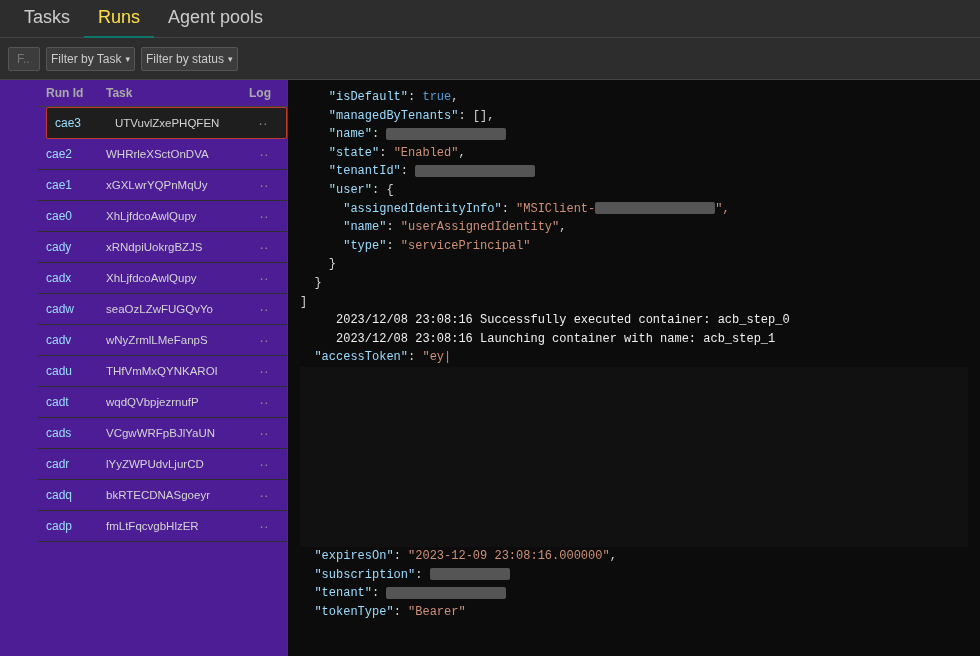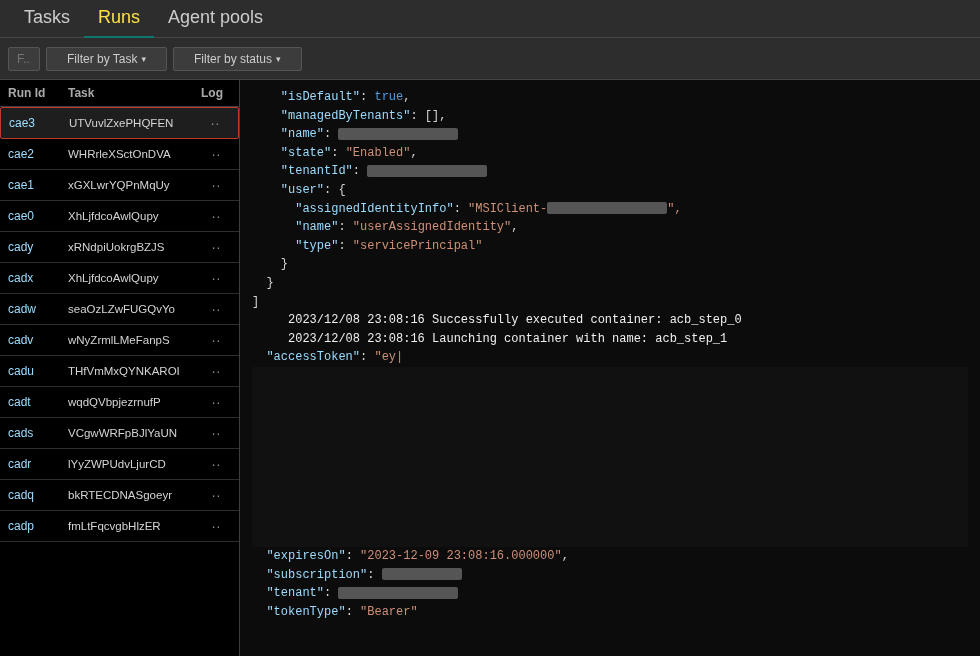--- a/index.html
+++ b/index.html
@@ -49,21 +49,21 @@
       flex-shrink: 0;
       height: 42px;
     }
     .filter-btn {
       display: flex;
       align-items: center;
       gap: 4px;
       background: #3c3c3c;
       border: 1px solid #555;
       color: #ccc;
-      padding: 4px 20px;
+      padding: 4px 4px;
       cursor: pointer;
       font-size: 12px;
       border-radius: 2px;
     }
     .filter-btn .chevron { font-size: 9px; }
     .filter-search {
       background: #3c3c3c;
       border: 1px solid #555;
       color: #ccc;
       padding: 4px 8px;
@@ -74,27 +74,28 @@
 
     
     .main-layout {
       display: flex;
       flex: 1;
       overflow: hidden;
     }
 
     
     .left-panel {
-      width: 240px;
+      width: 288px;
       flex-shrink: 0;
-      background: #000000;
+      background: #4c1d95;
       border-right: 1px solid #3e3e3e;
       display: flex;
       flex-direction: column;
       overflow: hidden;
+      padding-left: 38px;
     }
 
     .runs-header {
       display: grid;
       grid-template-columns: 60px 1fr 30px;
       padding: 6px 8px;
       font-size: 12px;
       font-weight: 600;
       color: #aaa;
       border-bottom: 1px solid #3e3e3e;
@@ -114,20 +115,21 @@
       grid-template-columns: 60px 1fr 30px;
       padding: 7px 8px;
       border-bottom: 1px solid #2e2e2e;
       align-items: center;
       cursor: pointer;
     }
     .run-row.selected {
       background: #1e1e1e;
       border: 1px solid #c0392b;
       border-radius: 2px;
+      margin-left: 8px;
     }
     .run-id { color: #9cdcfe; font-size: 12px; }
     .run-task { color: #d4d4d4; font-size: 11.5px; overflow: hidden; text-overflow: ellipsis; white-space: nowrap; }
     .run-dots { color: #888; font-size: 14px; text-align: center; }
 
     
     .right-panel {
       flex: 1;
       background: #0c0c0c;
       overflow-y: auto;

